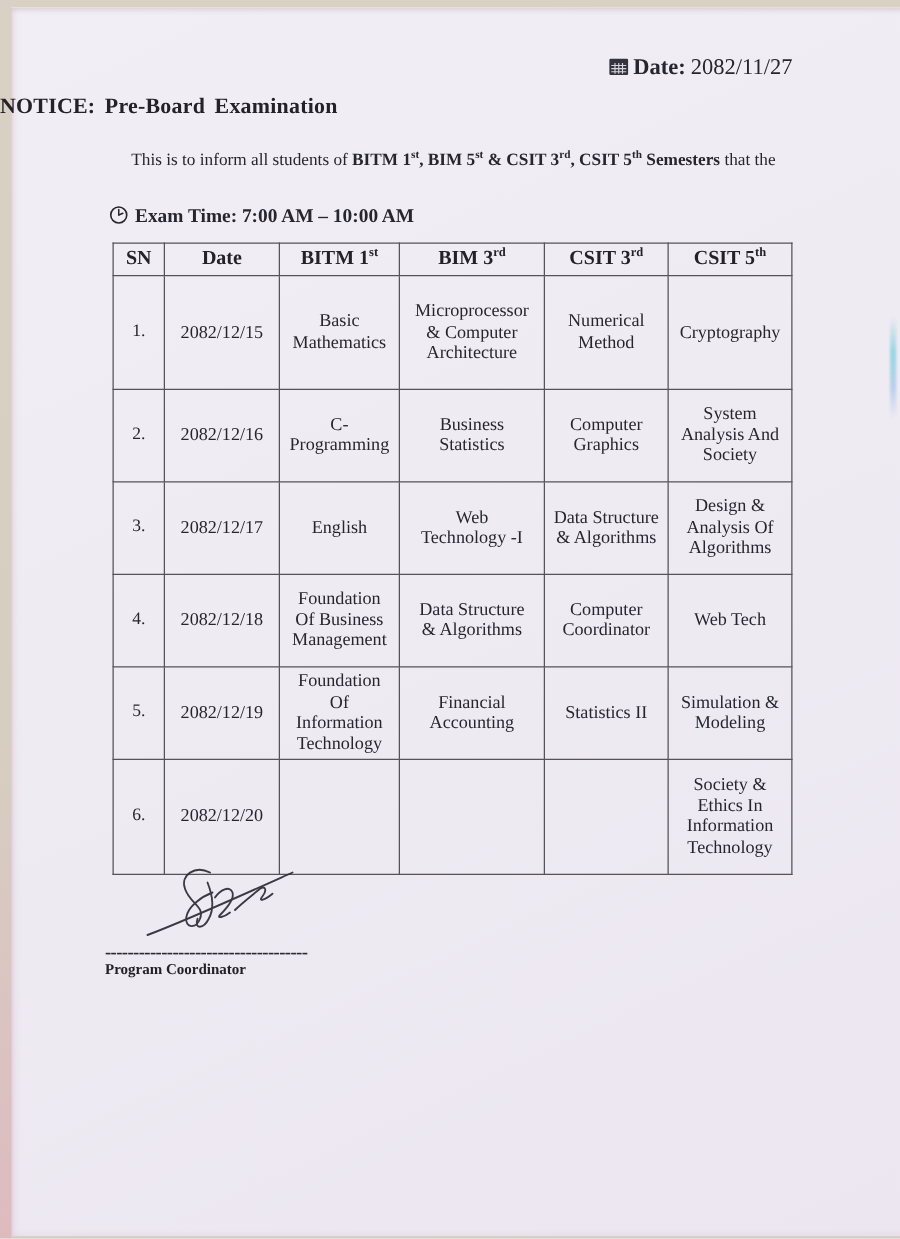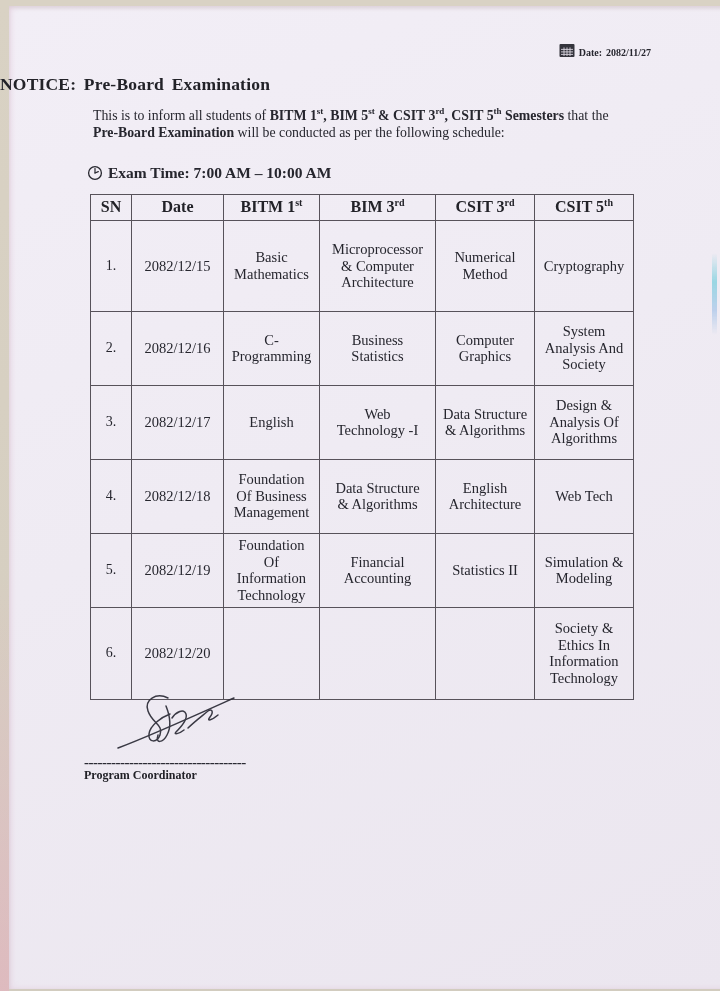--- a/index.html
+++ b/index.html
@@ -17,30 +17,30 @@
   .pink-edge{
     position:absolute;left:0;bottom:0;width:9px;height:420px;
     background:linear-gradient(180deg,rgba(236,170,198,0) 0%,rgba(236,170,198,0.28) 60%,rgba(240,160,190,0.4) 100%);
   }
   .edge-streak{
     position:absolute;right:3px;top:253px;width:5px;height:82px;border-radius:3px;
     background:linear-gradient(180deg,rgba(84,198,214,0) 0%,rgba(84,198,214,0.55) 35%,rgba(96,160,224,0.35) 70%,rgba(84,198,214,0) 100%);
     filter:blur(0.7px);
   }
   .date-line{
-    position:absolute;top:43px;right:69px;font-size:10px;white-space:nowrap;font-weight:bold;
+    position:absolute;top:43px;right:86px;font-size:18px;white-space:nowrap;
   }
   .date-line svg{vertical-align:-2px;margin-right:4px;}
   .date-line b{margin-right:4px;}
   .title{
     position:absolute;top:74px;left:0;width:706px;margin:0;text-align:left;
     font-size:17.5px;font-weight:bold;word-spacing:3px;letter-spacing:0.2px;color:#222228;
   }
   .intro{
-    position:absolute;top:108px;left:93px;width:552px;margin:0;
+    position:absolute;top:108px;left:93px;width:552px;margin:12px;
     font-size:13.8px;line-height:16.5px;
   }
   .intro .line{display:block;}
   .intro sup{font-size:9px;line-height:0;}
   .exam-time{
     position:absolute;top:164px;left:87px;font-size:15.5px;font-weight:bold;white-space:nowrap;
   }
   .exam-time svg{vertical-align:-2.5px;margin-right:5px;}
   table.schedule{
     position:absolute;top:194px;left:90px;width:543px;
@@ -93,21 +93,20 @@
         <line x1="8" y1="4.4" x2="8" y2="13"></line>
         <line x1="11" y1="4.4" x2="11" y2="13"></line>
       </g>
     </svg><b>Date:</b><span>2082/11/27</span>
   </div>
 
   <h1 class="title">NOTICE: Pre-Board  Examination</h1>
 
   <p class="intro">
       <span class="line"><span>This is to inform all students of </span><b>BITM 1</b><b><sup>st</sup></b><b>, BIM 5</b><b><sup>st</sup></b><b> &amp; CSIT 3</b><b><sup>rd</sup></b><b>, CSIT 5</b><b><sup>th</sup></b><b> Semesters</b><span> that the</span></span>
-      <span class="line"><b>Pre-Board Examination</b><span> will be conducted as per the following schedule:</span></span>
     </p>
 
   <div class="exam-time">
     <svg width="16" height="16" viewBox="0 0 16 16">
       <circle cx="8" cy="8" r="6.4" fill="none" stroke="#26262e" stroke-width="1.3"></circle>
       <line x1="8" y1="8" x2="8" y2="3.6" stroke="#26262e" stroke-width="1.2" stroke-linecap="round"></line>
       <line x1="8" y1="8" x2="11.3" y2="6.6" stroke="#26262e" stroke-width="1.2" stroke-linecap="round"></line>
     </svg><span>Exam Time: 7:00 AM – 10:00 AM</span>
   </div>
 
@@ -153,21 +152,21 @@
           <td class="subject">English</td>
           <td class="subject">Web Technology -I</td>
           <td class="subject">Data Structure &amp; Algorithms</td>
           <td class="subject">Design &amp; Analysis Of Algorithms</td>
         </tr>
         <tr>
           <td class="sn">4.</td>
           <td class="date">2082/12/18</td>
           <td class="subject">Foundation Of Business Management</td>
           <td class="subject">Data Structure &amp; Algorithms</td>
-          <td class="subject">English Architecture</td>
+          <td class="subject">Computer Coordinator</td>
           <td class="subject">Web Tech</td>
         </tr>
         <tr>
           <td class="sn">5.</td>
           <td class="date">2082/12/19</td>
           <td class="subject">Foundation Of Information Technology</td>
           <td class="subject">Financial Accounting</td>
           <td class="subject">Statistics II</td>
           <td class="subject">Simulation &amp; Modeling</td>
         </tr>

